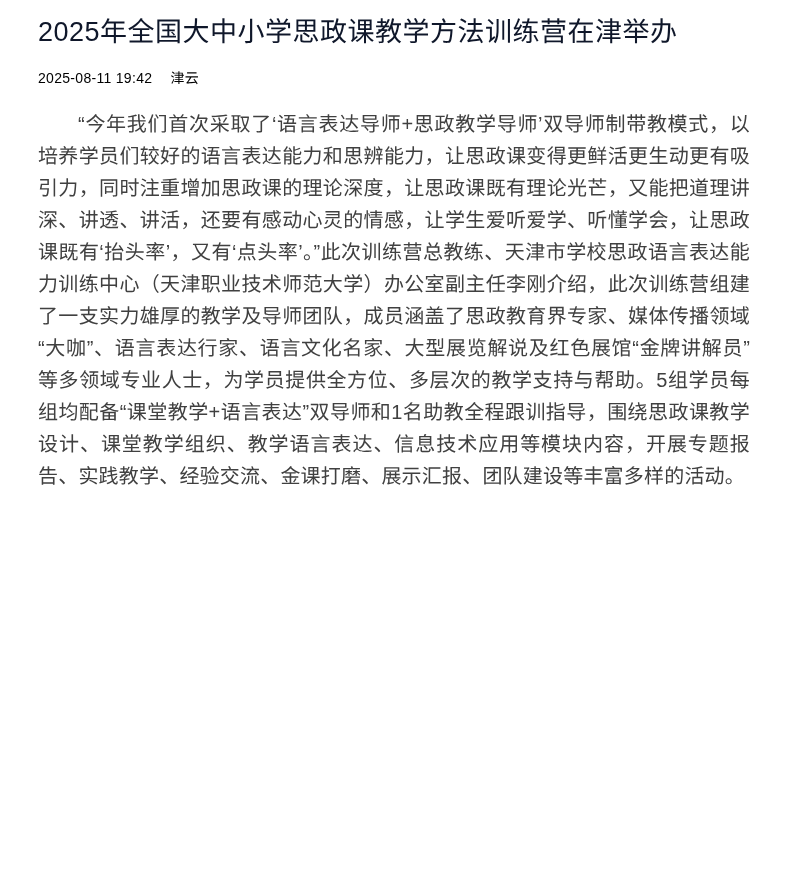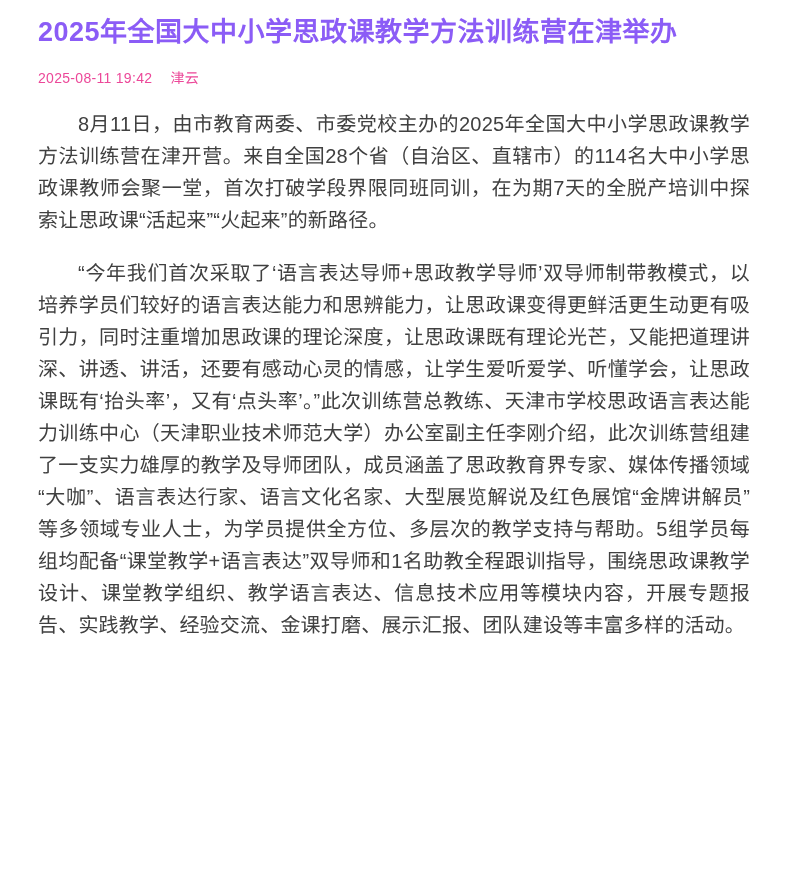--- a/index.html
+++ b/index.html
@@ -13,28 +13,28 @@
     width: 790px;
     min-height: 883px;
     margin: 0 auto;
     background: #ffffff;
     padding: 2px 40px 24px 38px;
   }
   .article-title {
     margin: 14px 0 0 0;
     font-size: 27px;
     line-height: 1.25;
-    font-weight: 700;
-    color: #8b5cf6;
+    font-weight: 400;
+    color: #0f172a;
     letter-spacing: 0.5px;
   }
   .article-meta {
     margin-top: 17px;
     font-size: 14px;
-    color: #ec4899;
+    color: #000000;
     letter-spacing: 0.3px;
   }
   .article-meta .meta-date {
     margin-right: 14px;
   }
   .article-body {
     margin-top: 4px;
   }
   .article-body p {
     margin: 21px 0 0 0;
@@ -52,17 +52,16 @@
 <div class="page">
 
   <h1 class="article-title">2025年全国大中小学思政课教学方法训练营在津举办</h1>
 
   <div class="article-meta">
     <span class="meta-date">2025-08-11 19:42</span>
     <span class="meta-source">津云</span>
   </div>
 
   <div class="article-body">
-    <p>8月11日，由市教育两委、市委党校主办的2025年全国大中小学思政课教学方法训练营在津开营。来自全国28个省（自治区、直辖市）的114名大中小学思政课教师会聚一堂，首次打破学段界限同班同训，在为期7天的全脱产培训中探索让思政课“活起来”“火起来”的新路径。</p>
     <p>“今年我们首次采取了‘语言表达导师+思政教学导师’双导师制带教模式，以培养学员们较好的语言表达能力和思辨能力，让思政课变得更鲜活更生动更有吸引力，同时注重增加思政课的理论深度，让思政课既有理论光芒，又能把道理讲深、讲透、讲活，还要有感动心灵的情感，让学生爱听爱学、听懂学会，让思政课既有‘抬头率’，又有‘点头率’。”此次训练营总教练、天津市学校思政语言表达能力训练中心（天津职业技术师范大学）办公室副主任李刚介绍，此次训练营组建了一支实力雄厚的教学及导师团队，成员涵盖了思政教育界专家、媒体传播领域“大咖”、语言表达行家、语言文化名家、大型展览解说及红色展馆“金牌讲解员”等多领域专业人士，为学员提供全方位、多层次的教学支持与帮助。5组学员每组均配备“课堂教学+语言表达”双导师和1名助教全程跟训指导，围绕思政课教学设计、课堂教学组织、教学语言表达、信息技术应用等模块内容，开展专题报告、实践教学、经验交流、金课打磨、展示汇报、团队建设等丰富多样的活动。</p>
   </div>
 
 </div>
 
 </body></html>

